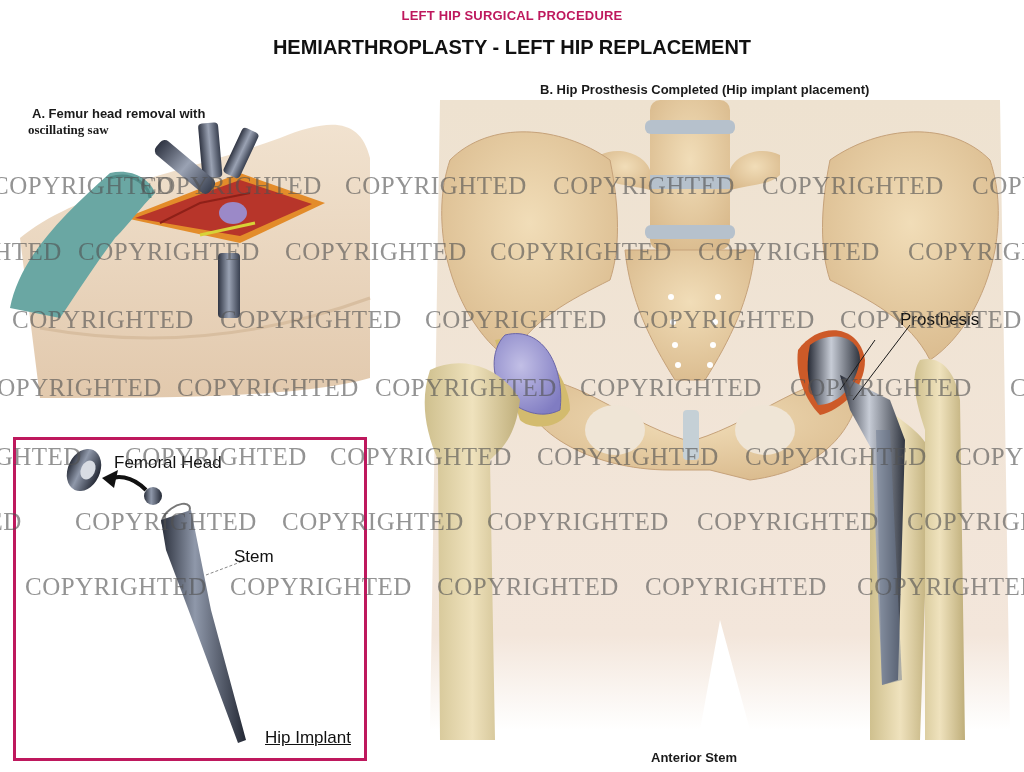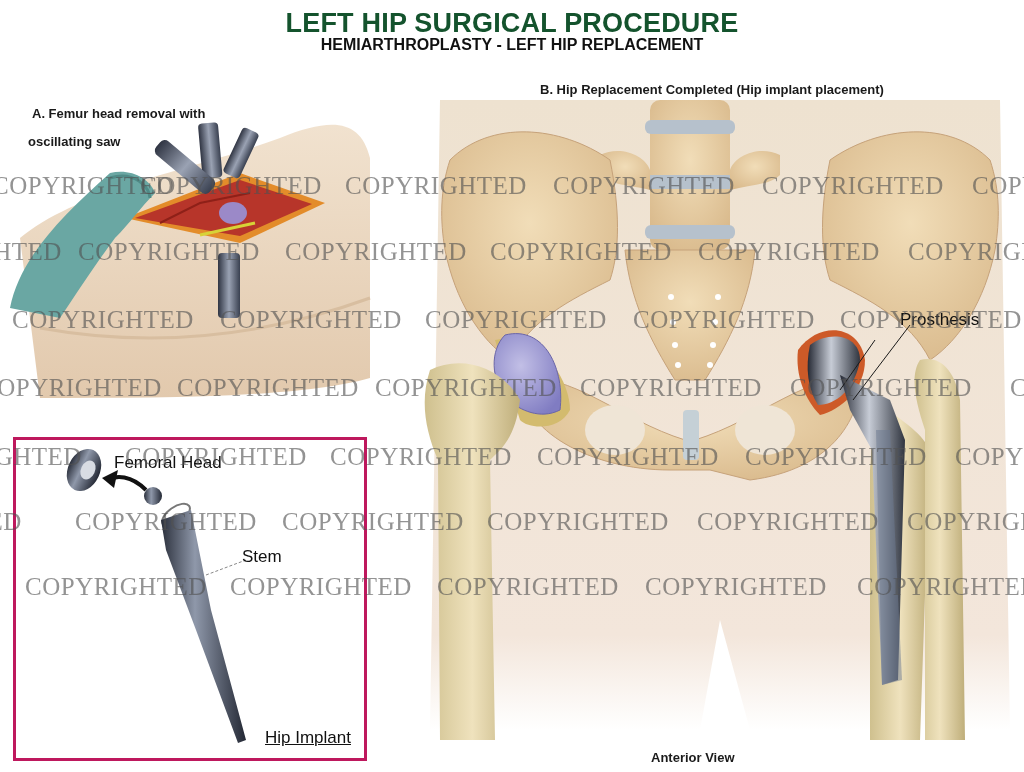--- a/index.html
+++ b/index.html
@@ -1,20 +1,20 @@
 <!DOCTYPE html>
 <html><head>
 <meta charset="utf-8">
 <style>
   html, body { margin:0; padding:0; }
   body { width:1024px; height:772px; position:relative; overflow:hidden; background:#ffffff; font-family:"Liberation Sans", sans-serif; }
   .abs { position:absolute; }
   .title { left:0; width:1024px; text-align:center; font-weight:bold; }
-  #main-title { top:8px; font-size:27px; color:#14532d; letter-spacing:0.2px; }
-  #sub-title { top:36px; font-size:16px; color:#111; }
+  #main-title { top:8px; font-size:13px; color:#be185d; letter-spacing:0.2px; }
+  #sub-title { top:36px; font-size:20px; color:#111; }
   .caption { font-weight:bold; font-size:13px; color:#1a1a1a; line-height:16px; }
   .label { font-size:17px; color:#111; }
   
   #panel-a { left:0; top:98px; width:420px; height:320px; overflow:hidden; }
   
   #inset { left:13px; top:437px; width:348px; height:318px; border:3px solid #be185d; background:#fff; }
   
   #panel-b { left:420px; top:100px; width:604px; height:650px; overflow:hidden; }
   .wm { position:absolute; font-family:"Liberation Serif", serif; font-size:25px; color:rgba(80,80,80,0.62); letter-spacing:0.5px; white-space:nowrap; pointer-events:none; }
 </style>
@@ -45,24 +45,24 @@
     <path d="M200 137 L255 125" stroke="#d7d337" stroke-width="3" fill="none"></path>
     <ellipse cx="233" cy="115" rx="14" ry="11" fill="#9b89c8"></ellipse>
     <rect x="200" y="25" width="20" height="55" rx="4" fill="url(#steelA)" transform="rotate(-5 210 50)"></rect>
     <rect x="232" y="30" width="18" height="50" rx="4" fill="url(#steelA)" transform="rotate(25 241 55)"></rect>
     <rect x="218" y="155" width="22" height="65" rx="4" fill="url(#steelA)"></rect>
     <rect x="150" y="60" width="70" height="18" rx="6" fill="url(#steelA)" transform="rotate(40 185 69)"></rect>
     <path d="M10 210 C20 160 60 120 110 75 C130 70 150 80 155 95 C140 110 130 125 115 140 C100 160 80 190 60 220 Z" fill="#6aa7a3"></path>
     <path d="M110 80 C135 72 150 90 150 100" stroke="#4f8b87" stroke-width="3" fill="none"></path>
   </svg>
   <div class="abs caption" style="left:32px;top:8px;">A. Femur head removal with</div>
-  <div class="abs caption" style="left:28px;top:36px;">oscillating saw</div>
+  <div class="abs caption" style="left:28px;top:24px;font-family:Liberation Serif, serif;">oscillating saw</div>
 </div>
 
-<div class="abs caption" style="left:540px;top:82px;">B. Hip Replacement Completed (Hip implant placement)</div>
+<div class="abs caption" style="left:540px;top:82px;">B. Hip Prosthesis Completed (Hip implant placement)</div>
 <div id="panel-b" class="abs">
   <svg width="604" height="650" viewBox="0 0 604 650">
     <defs>
       <linearGradient id="skinB" x1="0" y1="0" x2="0" y2="1">
         <stop offset="0" stop-color="#eee2d0"></stop>
           <stop offset="0.85" stop-color="#f3e6db"></stop>
           <stop offset="1" stop-color="#ffffff"></stop>
       </linearGradient>
       <radialGradient id="bone" cx="0.5" cy="0.4" r="0.7">
         <stop offset="0" stop-color="#f1ddb8"></stop>
@@ -121,42 +121,42 @@
     <path d="M500 260 C520 255 535 270 540 300 L545 640 L505 640 L505 330 C495 300 490 275 500 260 Z" fill="url(#femurG)"></path>
     <path d="M378 250 C400 220 440 225 445 260 C445 290 420 310 400 315 C385 300 375 275 378 250 Z" fill="#cd5a28"></path>
     <path d="M390 245 C410 230 440 235 440 260 C435 290 415 305 398 305 C388 290 385 268 390 245 Z" fill="url(#steelB)"></path>
     <path d="M420 275 L470 300 L485 340 L478 580 L462 585 L452 350 L430 310 Z" fill="url(#steelB)"></path>
     <path d="M456 330 L470 330 L482 580 L462 585 Z" fill="#6b7a92" opacity="0.5"></path>
     <line x1="490" y1="225" x2="433" y2="300" stroke="#1a1a1a" stroke-width="1"></line>
     <line x1="455" y1="240" x2="420" y2="290" stroke="#1a1a1a" stroke-width="1"></line>
   </svg>
   <div class="abs label" style="left:480px;top:210px;font-weight:normal;">Prosthesis</div>
 </div>
-<div class="abs caption" style="left:651px;top:750px;">Anterior View</div>
+<div class="abs caption" style="left:651px;top:750px;">Anterior Stem</div>
 
 <div id="inset" class="abs">
   <svg width="348" height="318" viewBox="0 0 348 318">
     <defs>
       <linearGradient id="steelC" x1="0" y1="0" x2="1" y2="0">
         <stop offset="0" stop-color="#2a2f3b"></stop>
           <stop offset="0.4" stop-color="#8f98aa"></stop>
           <stop offset="1" stop-color="#232834"></stop>
       </linearGradient>
     </defs>
     <ellipse cx="68" cy="30" rx="16" ry="22" fill="url(#steelC)" transform="rotate(25 68 30)"></ellipse>
     <ellipse cx="72" cy="30" rx="7" ry="10" fill="#d8dce3" transform="rotate(25 72 30)"></ellipse>
     <path d="M130 50 C115 35 100 35 92 40" stroke="#111" stroke-width="4" fill="none"></path>
     <polygon points="86,38 102,30 98,48" fill="#111"></polygon>
     <circle cx="137" cy="56" r="9" fill="url(#steelC)"></circle>
     <ellipse cx="160" cy="75" rx="16" ry="8" fill="none" stroke="#777" stroke-width="2" transform="rotate(-35 160 75)"></ellipse>
     <path d="M145 80 L175 70 L195 170 L230 300 L222 303 L180 190 L150 110 Z" fill="url(#steelC)"></path>
     <line x1="190" y1="135" x2="230" y2="120" stroke="#888" stroke-width="1" stroke-dasharray="3 2"></line>
   </svg>
   <div class="abs label" style="left:98px;top:13px;">Femoral Head</div>
-  <div class="abs label" style="left:226px;top:107px;">Stem</div>
+  <div class="abs label" style="left:218px;top:107px;">Stem</div>
   <div class="abs label" style="left:249px;top:288px;text-decoration:underline;">Hip Implant</div>
 </div>
 
 <div class="wm" style="left:-8px;top:172px;">COPYRIGHTED</div>
 <div class="wm" style="left:140px;top:172px;">COPYRIGHTED</div>
 <div class="wm" style="left:345px;top:172px;">COPYRIGHTED</div>
 <div class="wm" style="left:553px;top:172px;">COPYRIGHTED</div>
 <div class="wm" style="left:762px;top:172px;">COPYRIGHTED</div>
 <div class="wm" style="left:972px;top:172px;">COPYRIGHTED</div>
 

